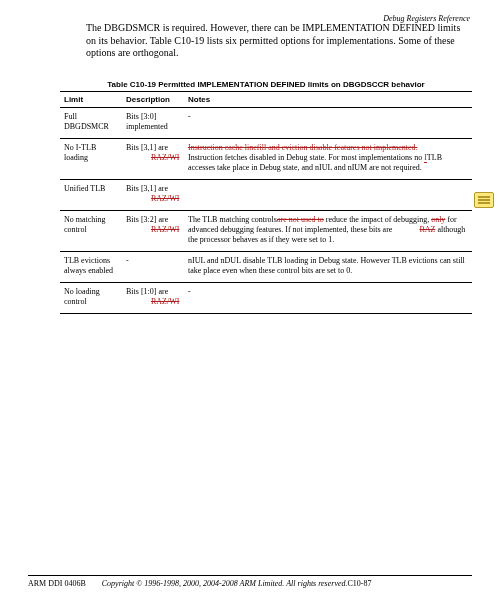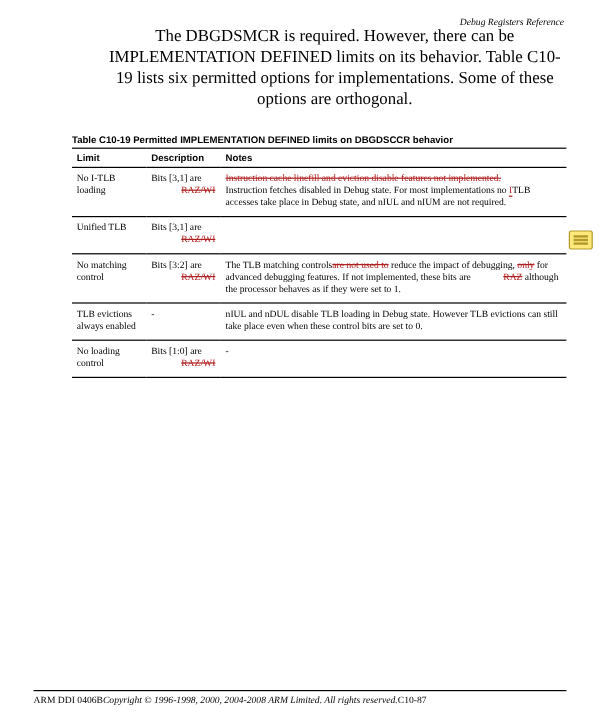--- a/index.html
+++ b/index.html
@@ -24,30 +24,29 @@
     font-size: 8px;
   }
   .section-title {
     font-size: 9px;
     font-family: Arial, Helvetica, sans-serif;
     font-weight: bold;
     margin: 26px 0 4px 26px;
   }
   .section-title .sc { font-variant: small-caps; font-size: 8px; font-weight: bold; }
   .para {
-    font-size: 14px;
+    font-size: 10px;
     margin: 0 0 20px 26px;
     line-height: 1.25;
-    text-align: center;
   }
   .table-caption {
     font-family: Arial, Helvetica, sans-serif;
     font-weight: bold;
     font-size: 8px;
-    text-align: left;
+    text-align: center;
     margin: 6px 0 2px 0;
   }
   .table-caption .sc { font-variant: small-caps; font-weight: bold; }
   table.reg {
     width: 100%;
     border-collapse: collapse;
     font-size: 8px;
   }
   table.reg thead tr { border-top: 1.2px solid #000; border-bottom: 1.2px solid #000; }
   table.reg th {
@@ -88,21 +87,21 @@
     left: 28px; right: 28px; bottom: 24px;
     border-top: 0.5px solid #000;
   }
   .footer {
     position: absolute;
     left: 28px; right: 28px; bottom: 12px;
     display: flex;
     justify-content: flex-start;
     font-size: 8px;
   }
-  .footer-center { font-style: italic; }
+  .footer-center { font-style: italic; margin-left: 16px; }
 </style>
 </head>
 <body>
 
 <div class="page">
   <div class="header-right">Debug Registers Reference</div>
 
 
   <p class="para">The DBGDSMCR is required. However, there can be IMPLEMENTATION DEFINED limits on its behavior. Table C10-19 lists six permitted options for implementations. Some of these options are orthogonal.</p>
 
@@ -112,20 +111,25 @@
 
   <table class="reg">
     <thead>
       <tr>
         <th class="col-limit">Limit</th>
         <th class="col-desc">Description</th>
         <th>Notes</th>
       </tr>
     </thead>
     <tbody>
+      <tr>
+        <td>Full DBGDSMCR</td>
+        <td>Bits [3:0] implemented</td>
+        <td>-</td>
+      </tr>
       <tr>
         <td>No I-TLB loading</td>
         <td><span>Bits [3,1] are </span><span class="raz">RAZ/WI</span></td>
         <td>
           <span class="strike">Instruction cache linefill and eviction disable features not implemented.</span><br>
           <span>Instruction fetches disabled in Debug state. For most implementations no <span class="ins">I</span>TLB accesses take place in Debug state, and nIUL and nIUM are not required.</span>
         </td>
       </tr>
       <tr>
         <td>Unified TLB</td>

